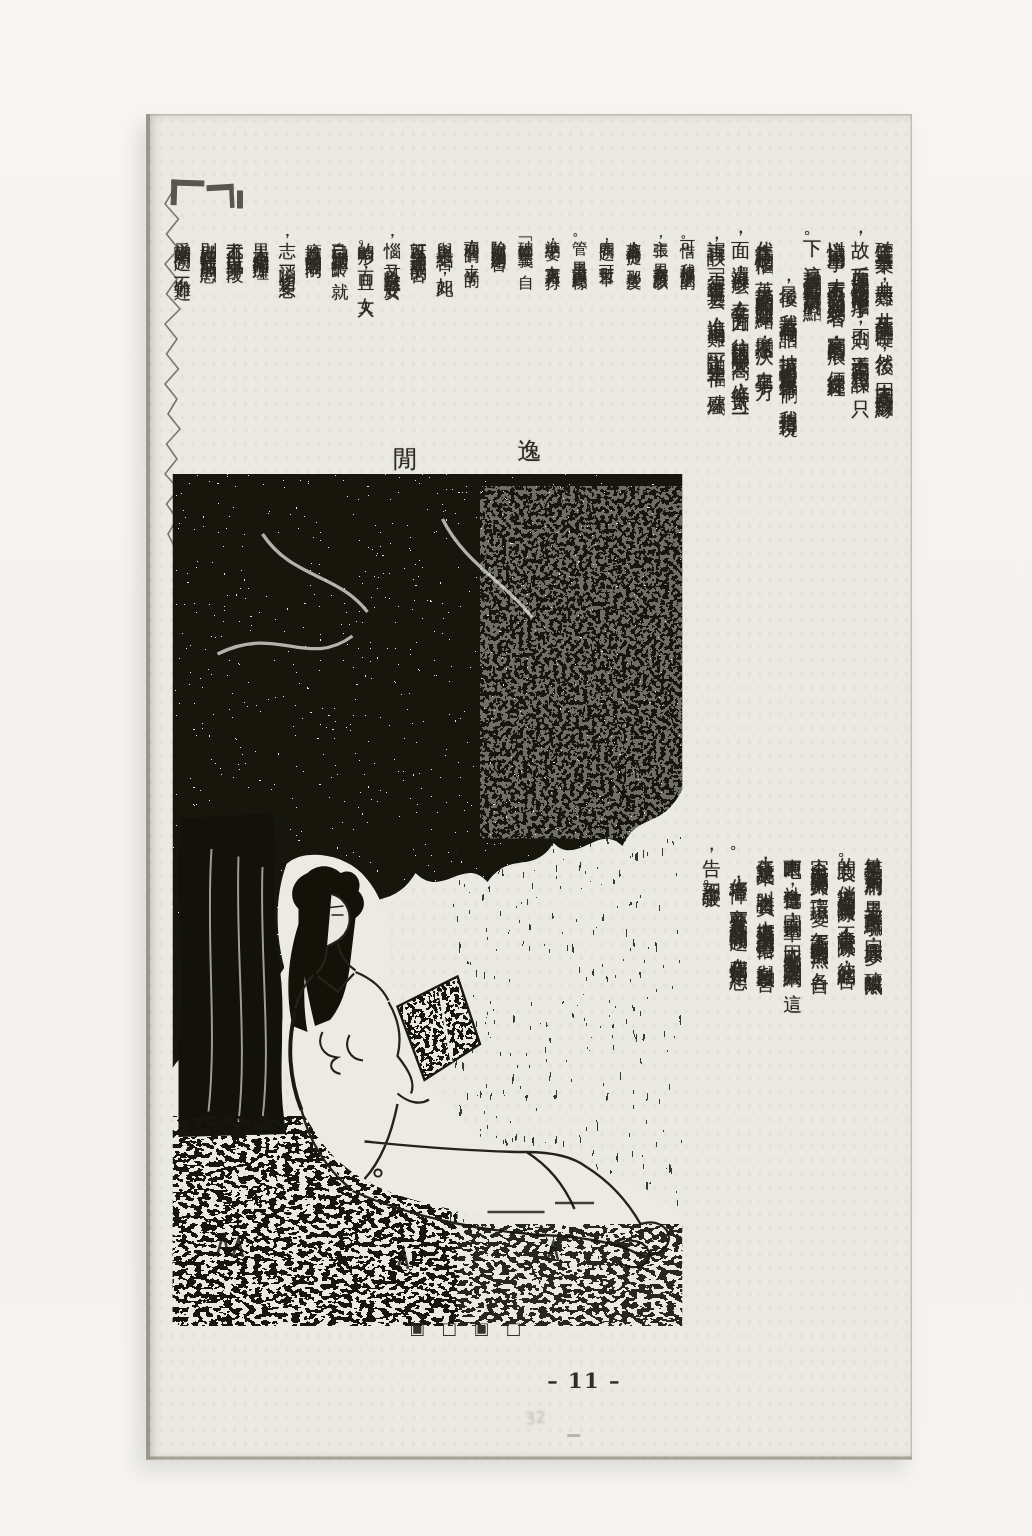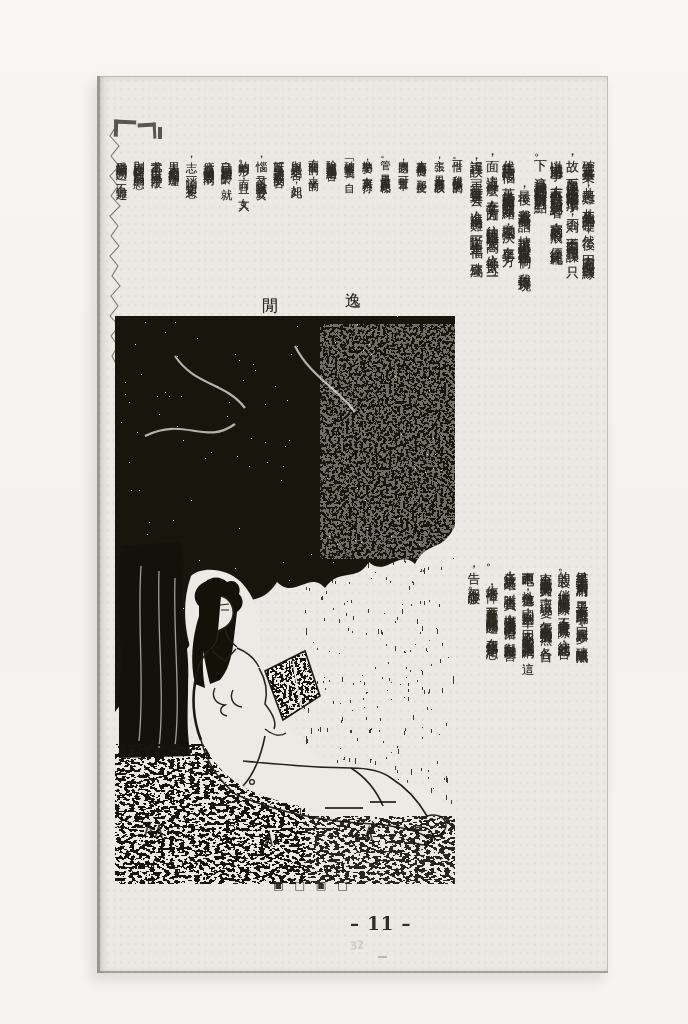--- a/index.html
+++ b/index.html
@@ -25,22 +25,22 @@
   .blockD .vcol{width:12.5px;font-size:11.5px;letter-spacing:2px;}
   .blockC{left:468px;top:562px;height:322px;gap:6px;}
   .blockC .vcol{width:12px;font-size:12.5px;letter-spacing:1.5px;}
   .pic-title-char{position:absolute;font-size:16px;color:#2c2b23;filter:blur(.3px);
     text-shadow:0 0 .8px rgba(44,43,35,.5);}
   .title-right{left:345px;top:291px;}
   .title-left{left:262px;top:296px;}
   .illustration{position:absolute;left:115px;top:316px;width:340px;height:568px;}
   .signature{position:absolute;left:273px;top:879px;display:flex;gap:11px;
     font-size:11px;color:#33322a;filter:blur(.3px);font-weight:bold;}
-  .page-num{position:absolute;left:350px;top:913px;width:64px;text-align:left;
-    font-family:"DejaVu Serif",serif;font-weight:bold;font-size:18px;letter-spacing:1px;
+  .page-num{position:absolute;left:350px;top:913px;width:64px;text-align:right;
+    font-family:"DejaVu Serif",serif;font-weight:bold;font-size:14px;letter-spacing:1px;
     color:#2e2d26;filter:blur(.2px);}
   .smudge-32{position:absolute;left:350px;top:939px;font-size:11px;color:#6e695c;
     opacity:.38;transform:rotate(-7deg);filter:blur(.7px);}
   .smudge-dash{position:absolute;left:378px;top:956px;width:9px;height:2px;
     background:#7a7668;opacity:.45;border-radius:1px;}
   .corner-marks{position:absolute;left:110px;top:117px;width:60px;height:34px;
     opacity:.78;filter:blur(.45px);}
   .cm1{position:absolute;left:4px;top:3px;width:18px;height:13px;
     border-top:4px solid #2f2e27;border-left:4px solid #2f2e27;transform:rotate(2deg);}
   .cm2{position:absolute;left:28px;top:6px;width:15px;height:12px;

